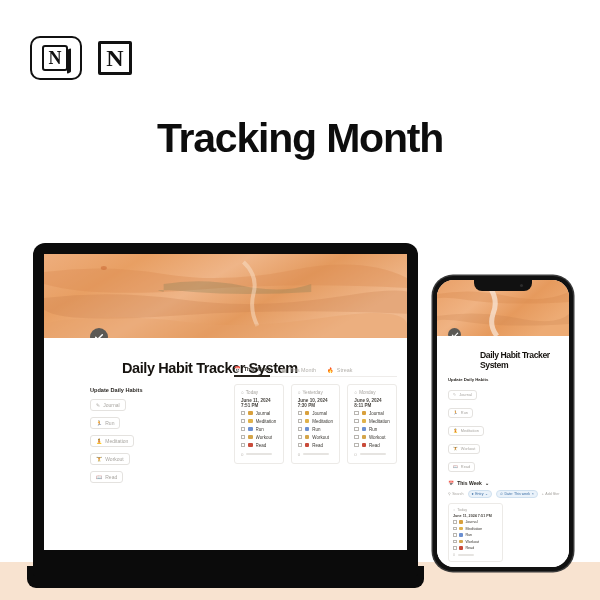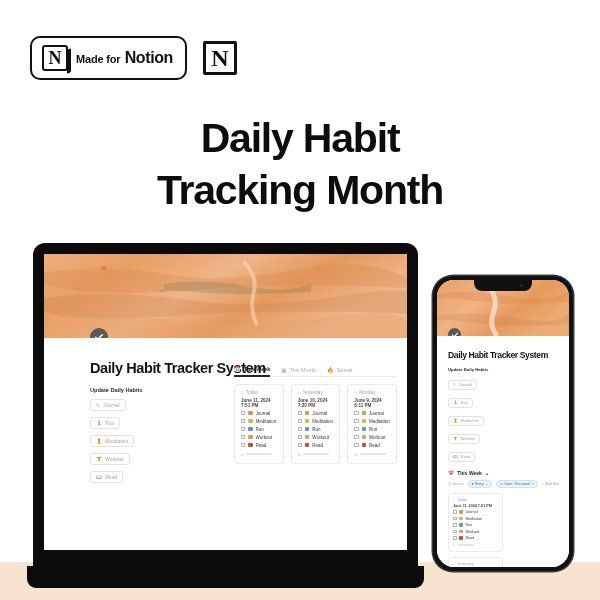--- a/index.html
+++ b/index.html
@@ -75,21 +75,21 @@
   
   .cover { position:relative; width:100%; background:#e8a06a; overflow:hidden; }
   .cover-tex { position:absolute; inset:0; }
   .page-body { position:relative; background:#fff; }
   .check-badge {
     position:absolute; border-radius:50%; background:#5b5955;
     display:flex; align-items:center; justify-content:center; color:#fff;
   }
   .check-badge svg { display:block; }
 
-  .doc-title { font-weight:800; color:#16130f; letter-spacing:-0.4px; }
+  .doc-title { font-weight:800; color:#16130f; letter-spacing:-0.4px;margin-left:32px; }
   .sub-label { font-weight:700; color:#2c2925; }
 
   .habit-chip {
     display:inline-flex; align-items:center; gap:3px;
     border:1px solid #e4e2df; border-radius:3px; background:#fff;
     color:#a9a6a1; white-space:nowrap;
   }
 
   .tabs { display:flex; align-items:center; }
   .tab { display:inline-flex; align-items:center; gap:3px; color:#b4b1ac; white-space:nowrap; }
@@ -172,33 +172,28 @@
 </style>
 </head>
 <body>
 
 <div class="page">
 
   <div class="badges">
 
     <div class="badge-made">
       <span class="nbox skew">N</span>
-      <span class="made-text">
-        <span class="l1">Made for</span>
-        <span class="l2">Notion</span>
-      </span>
     </div>
 
     <div class="badge-tour">
       <span class="nbox-lg">N</span>
     </div>
   </div>
 
   <h1 class="title">
-    <span class="ln">Daily Habit</span>
     <span class="ln">Tracking Month</span>
   </h1>
 
   <div class="surface"></div>
   <div class="surface-shadow"></div>
 
   <div class="laptop">
     <div class="laptop-base"></div>
     <div class="laptop-lid">
       <div class="laptop-screen lp">

